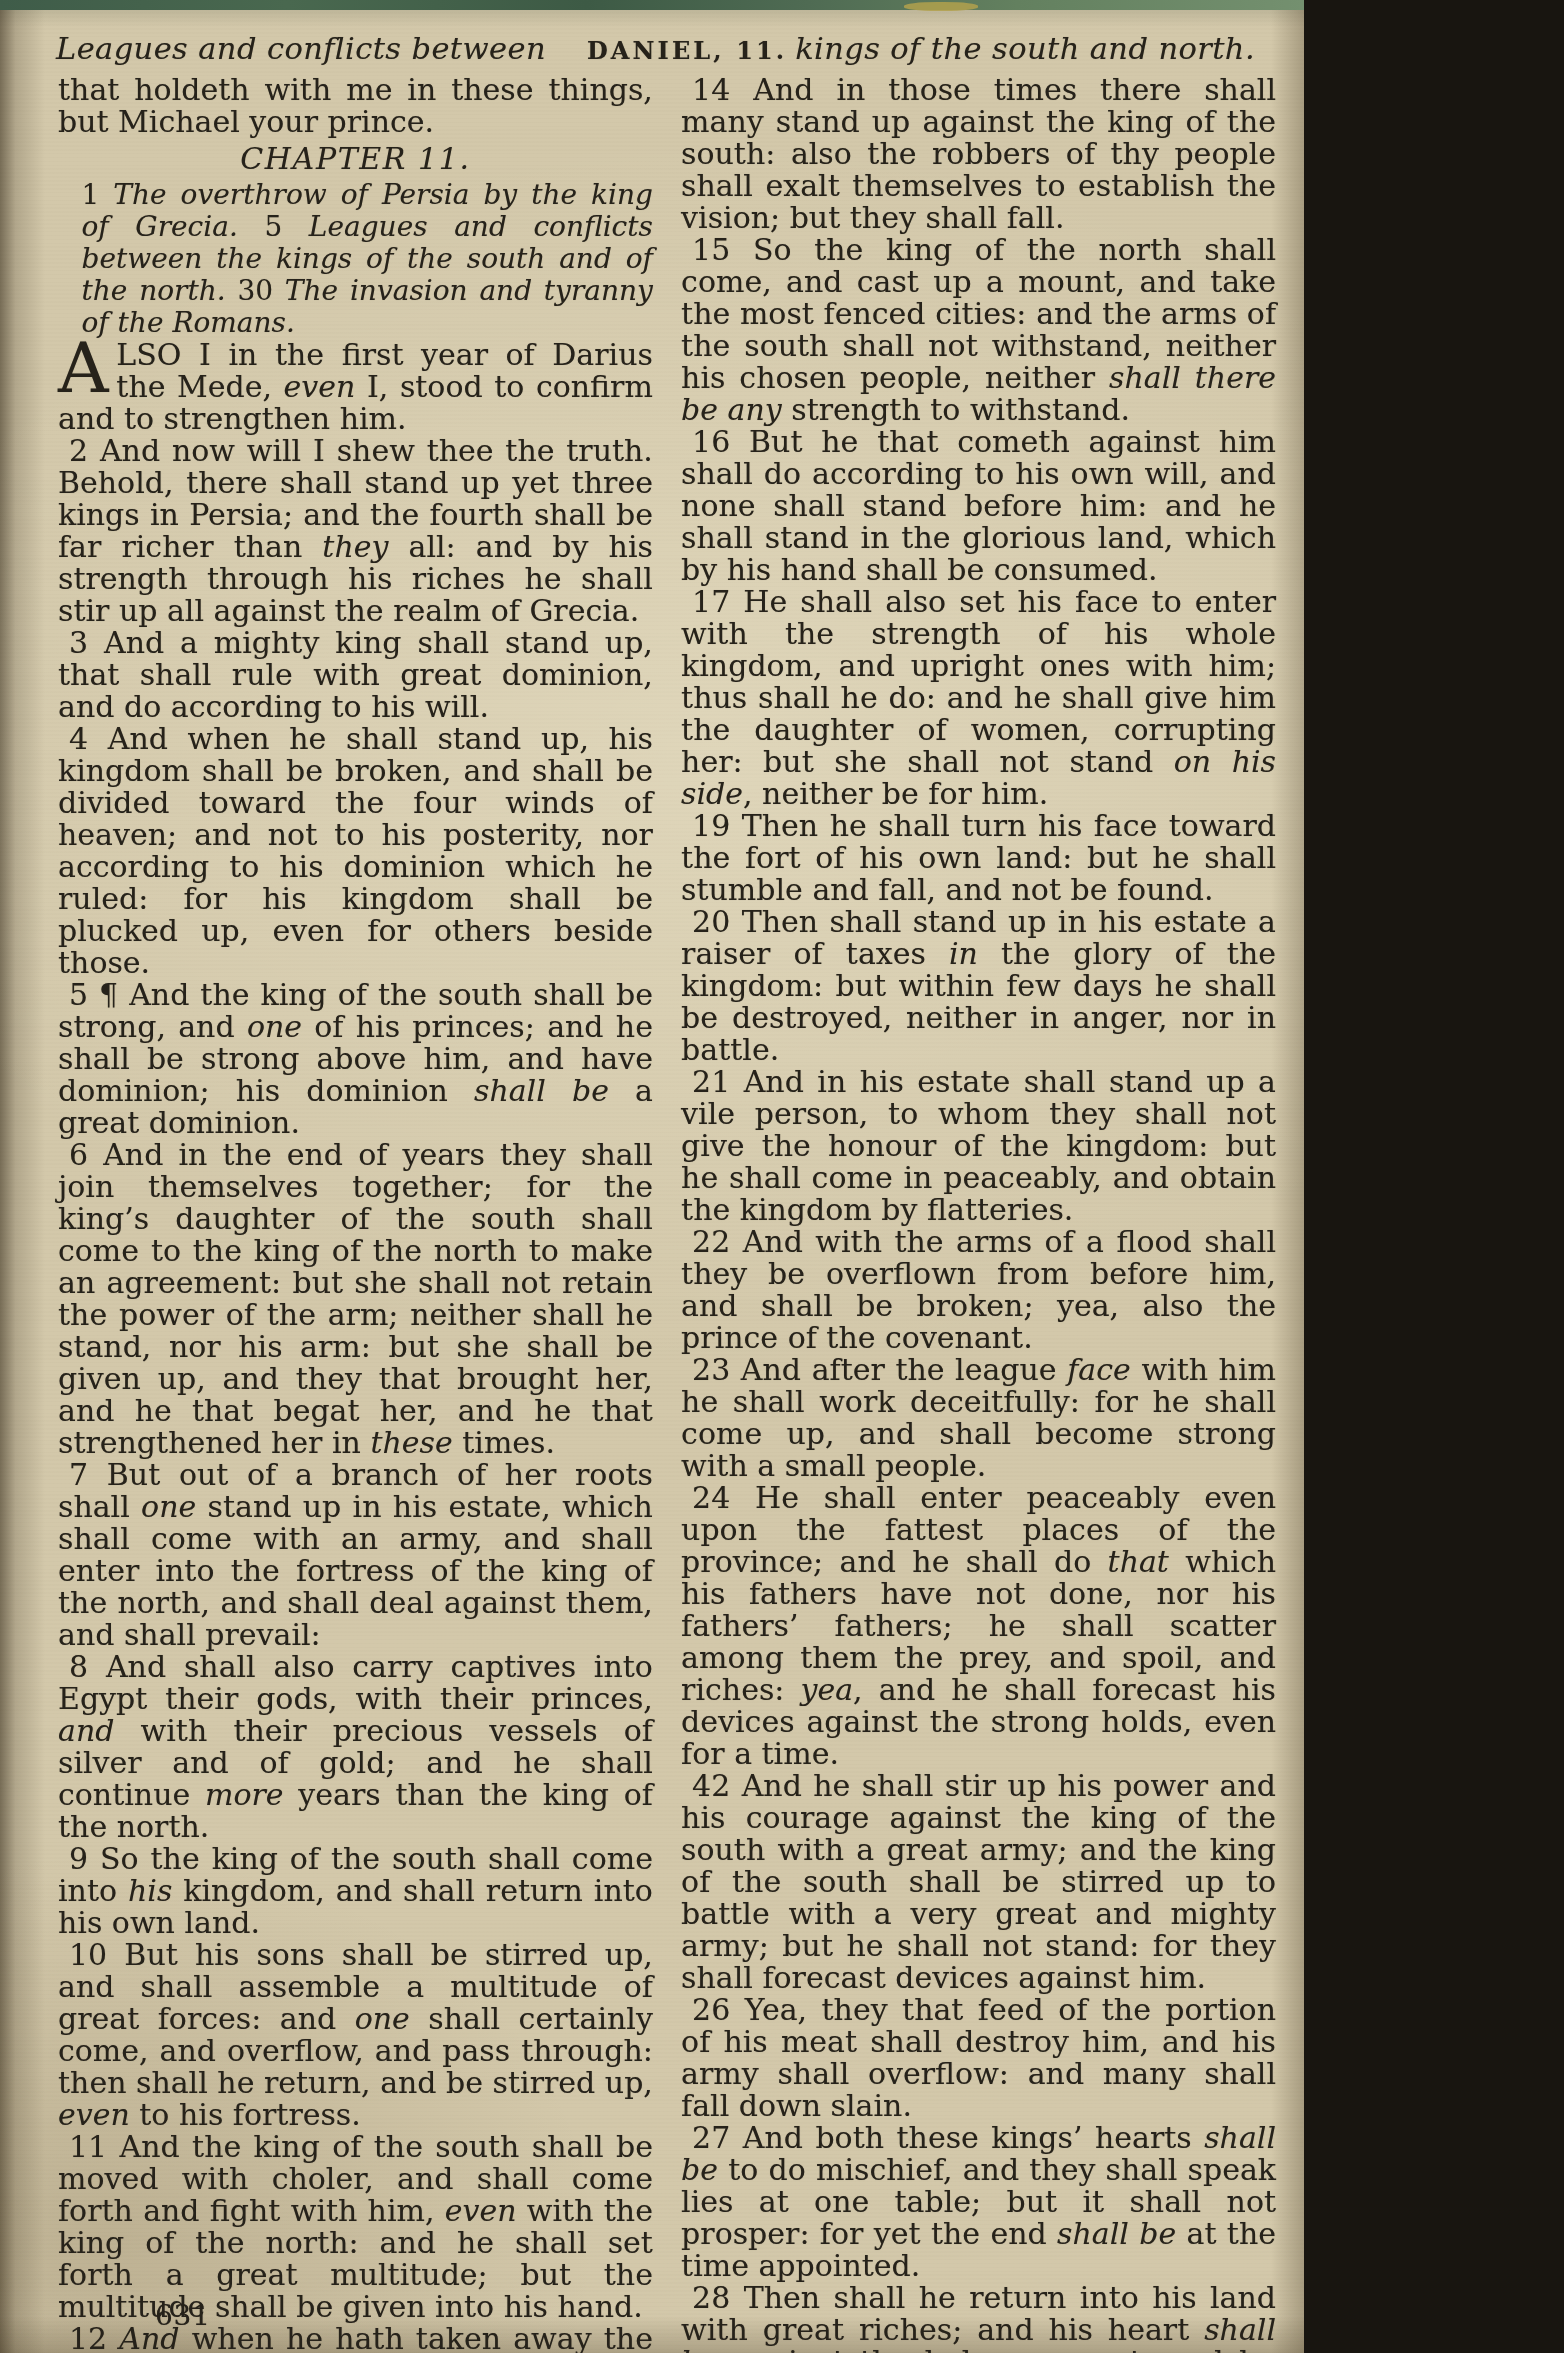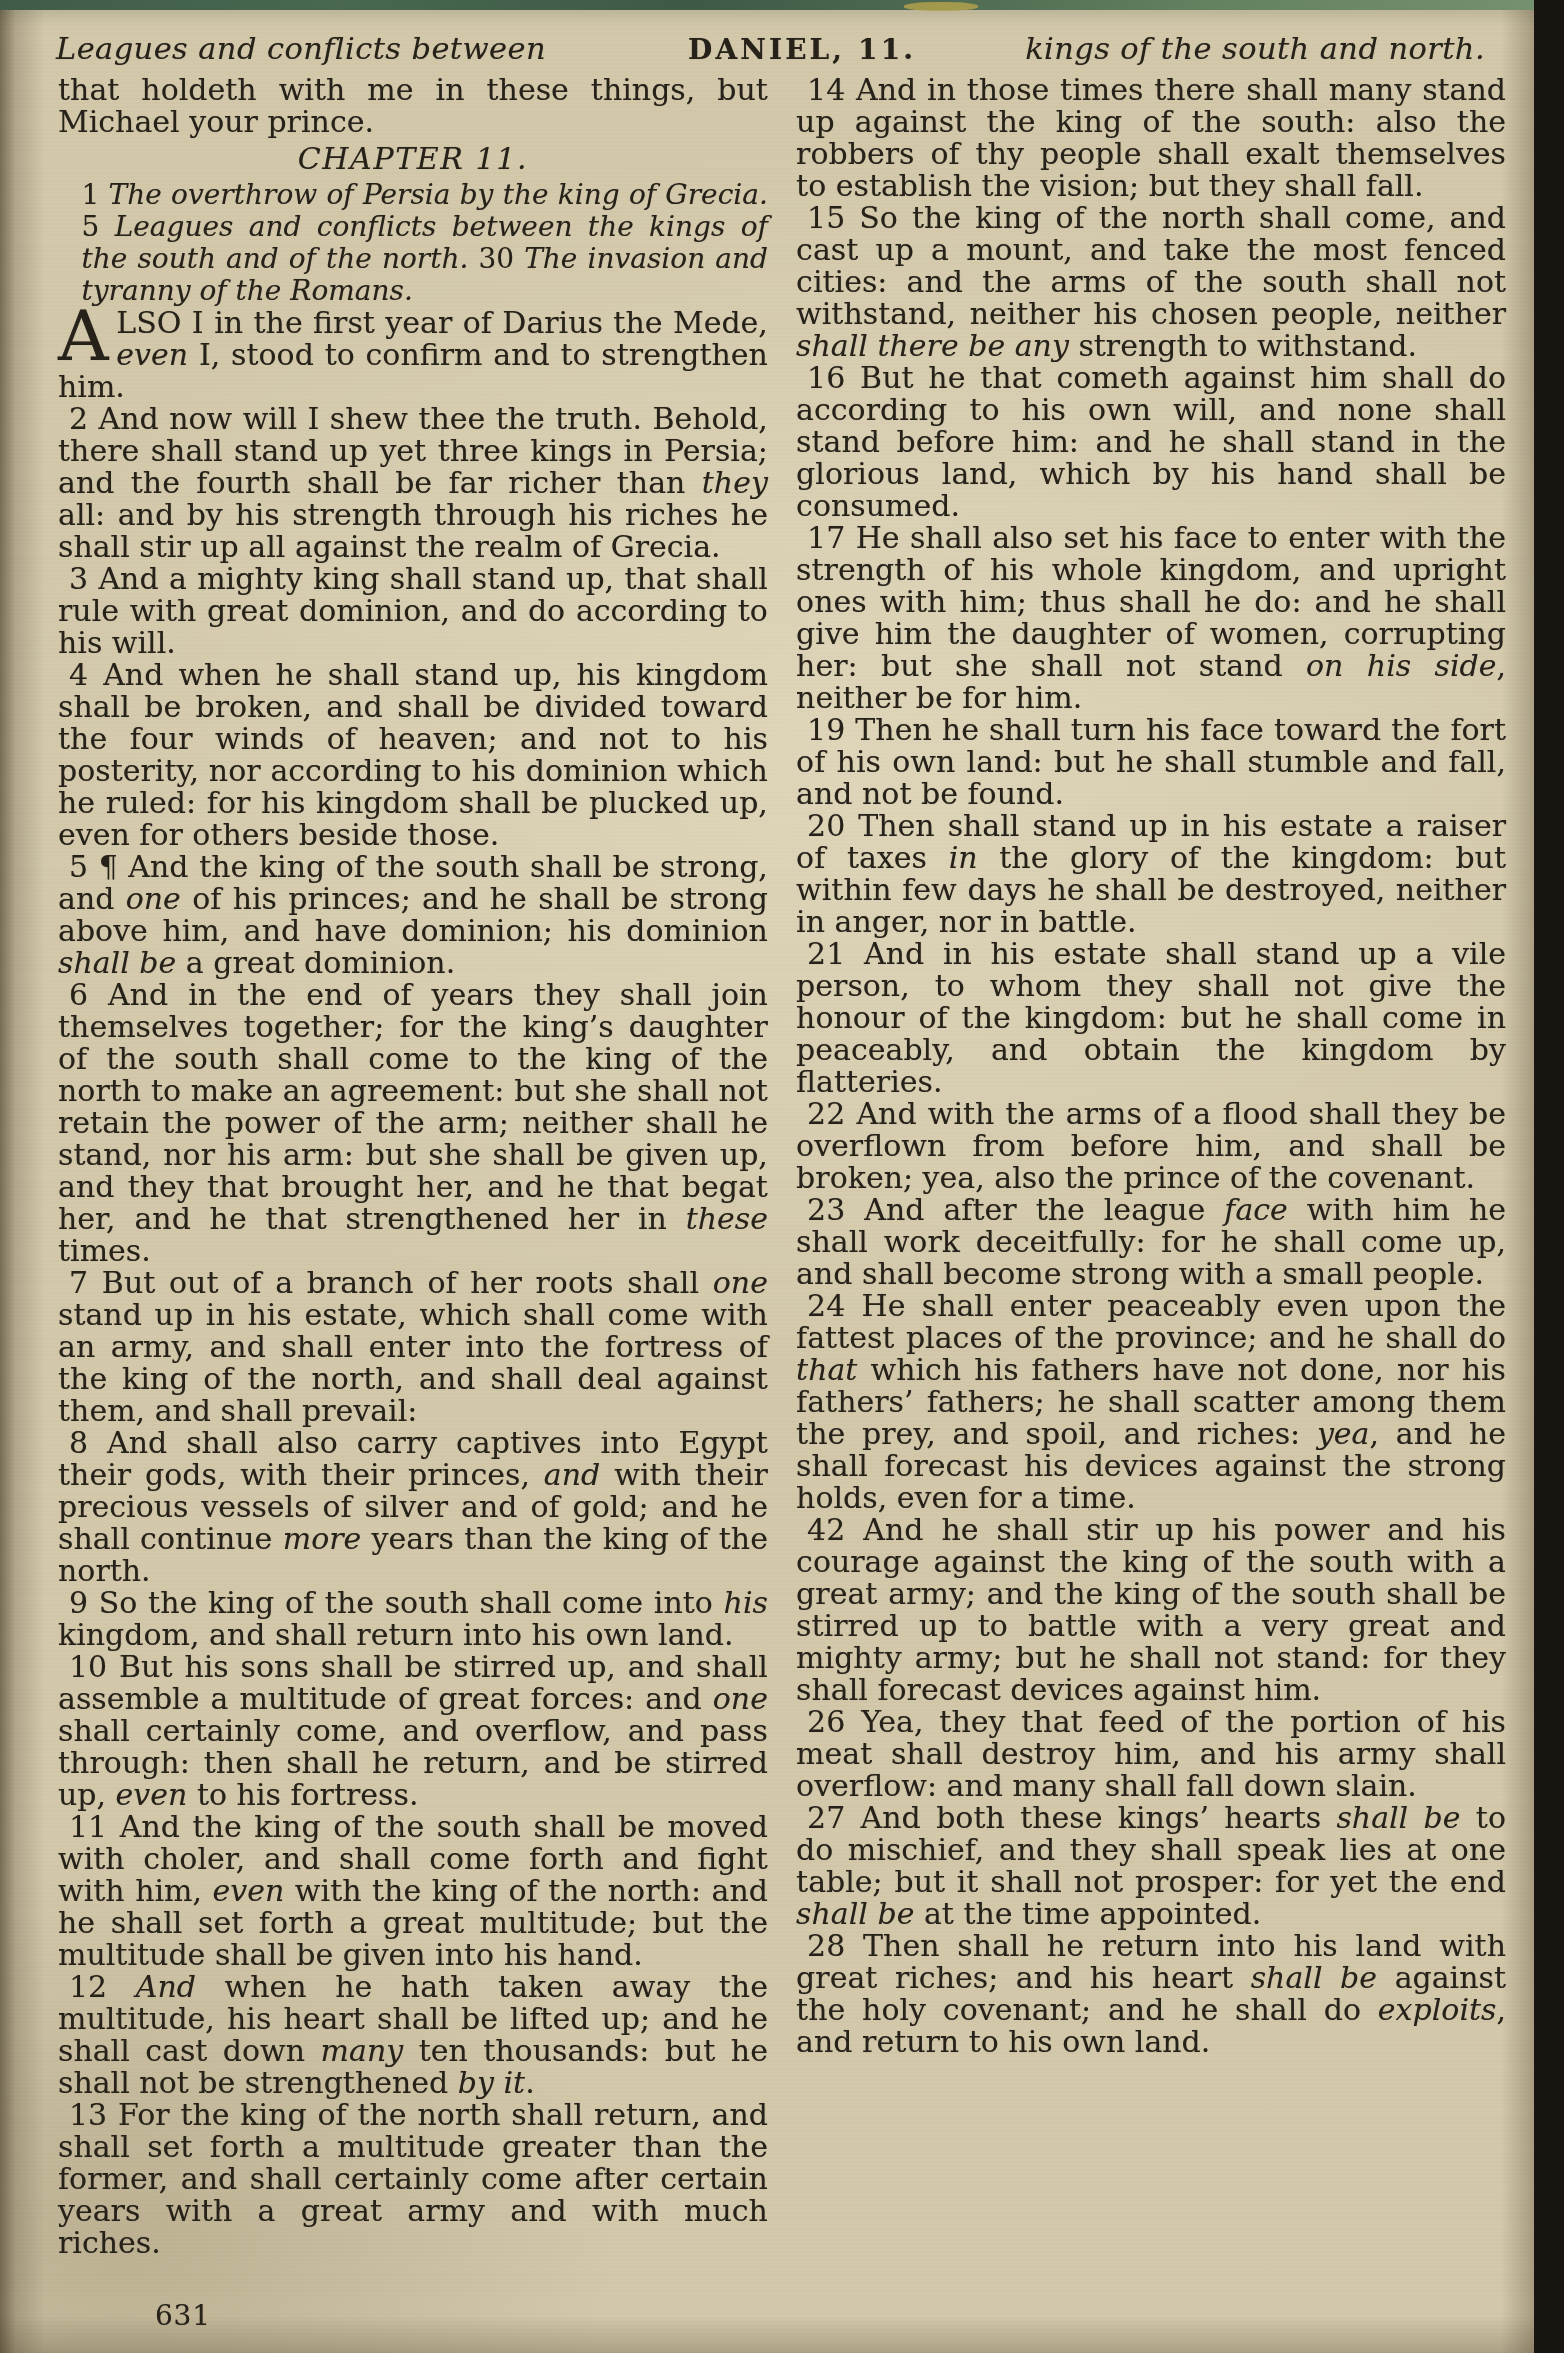--- a/index.html
+++ b/index.html
@@ -1,20 +1,20 @@
 <!DOCTYPE html>
 <html lang="en" style="font-size:12.5px"><head>
 <meta charset="utf-8">
 <style>
   html, body { margin: 0; padding: 0; }
   body { background: #181510; }
 
   .page {
     position: relative;
-    width: 1534px;
+    width: 1304px;
     height: 2354px;
     overflow: hidden;
     color: #26221a;
     font-family: "DejaVu Serif", "Liberation Serif", serif;
     background-color: #d3c8aa;
     background-image:
       radial-gradient(1174px 861px at 55% 32%, rgba(255,250,228,0.28), rgba(0,0,0,0) 72%),
       radial-gradient(704px 548px at 8% 95%, rgba(90,72,40,0.18), rgba(0,0,0,0) 70%),
       linear-gradient(90deg, rgba(44,34,18,0.55) 0px, rgba(44,34,18,0.20) 15.6px, rgba(44,34,18,0) 45px),
       linear-gradient(270deg, rgba(66,54,32,0.30) 0px, rgba(66,54,32,0) 33px),
@@ -31,21 +31,21 @@
     position: absolute; top: 2.3px; left: 904px; width: 74px; height: 8.6px;
     background: #b2a14c; border-radius: 45%; opacity: 0.85;
   }
 
   .header {
     display: flex; justify-content: space-between; align-items: baseline;
     padding: 31px 49px 3.1px 56px;
     text-shadow: 0 0 0.8px rgba(40,34,24,0.35);
   }
   .running-head { font-style: italic; font-size: 30.5px; letter-spacing: 0.4px; white-space: nowrap; }
-  .book-title { font-size: 28px; font-weight: 700; letter-spacing: 3.1px; white-space: nowrap; margin-left: 33px; }
+  .book-title { font-size: 24px; font-weight: 700; letter-spacing: 3.1px; white-space: nowrap; margin-left: 33px; }
 
   .columns {
     display: flex;
     align-items: flex-start;
     padding: 4.7px 28px 0 58px;
     font-size: 30px;
     line-height: 32px;
     text-shadow: 0 0 0.8px rgba(40,34,24,0.30);
   }
   .column { flex: 1 1 0; min-width: 0; }

